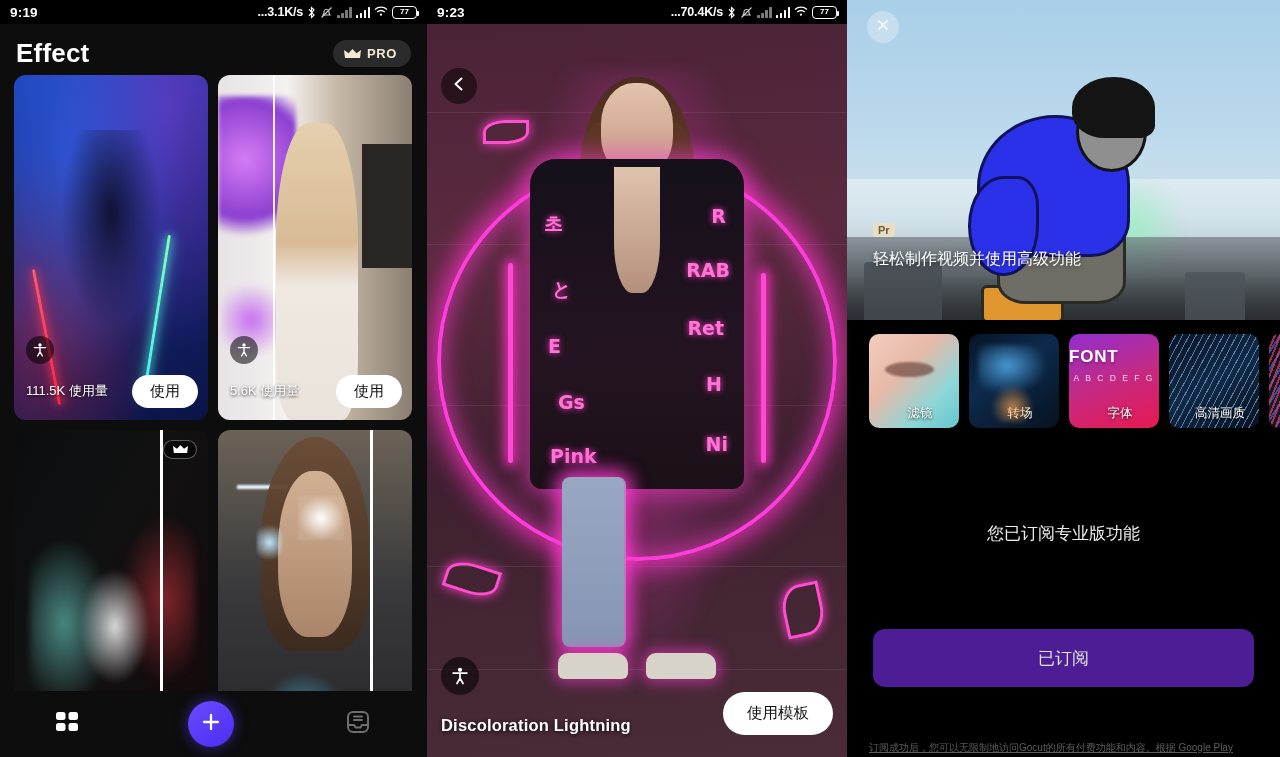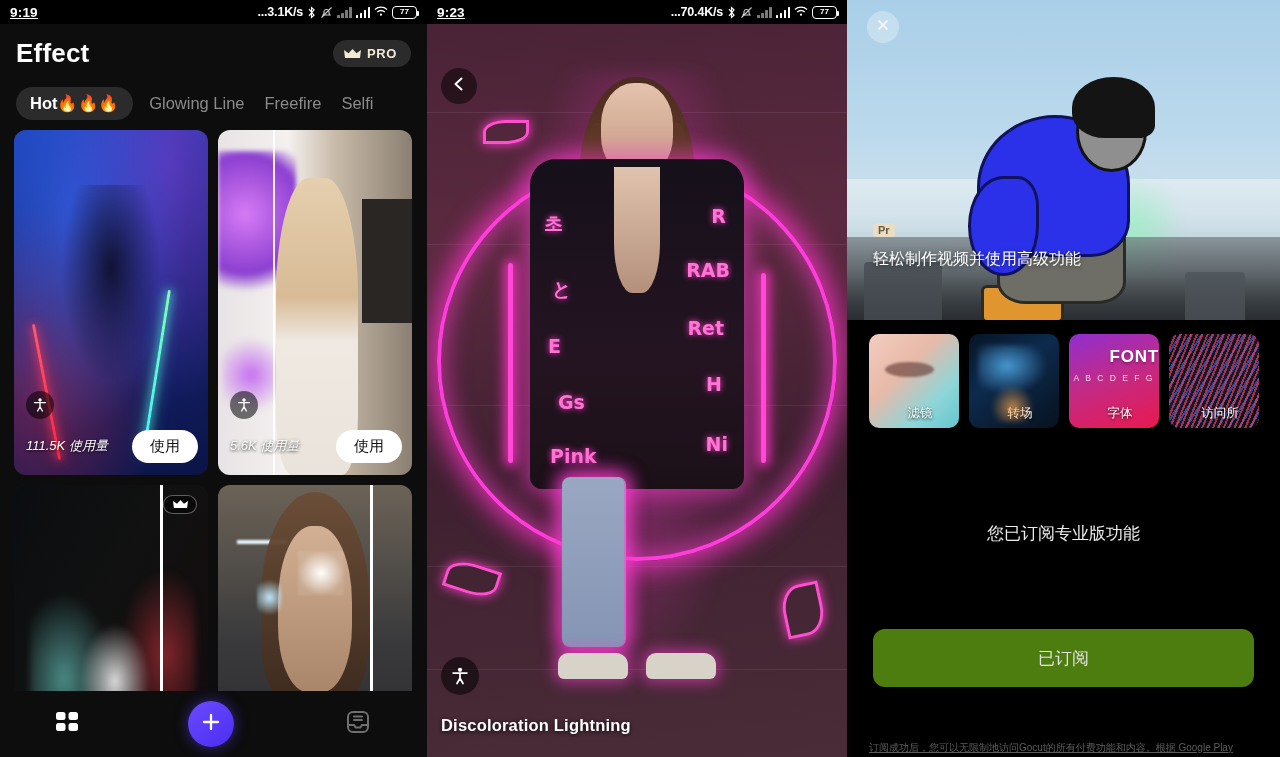--- a/index.html
+++ b/index.html
@@ -16,21 +16,21 @@
   .panel-mid    { width:420px; }
   .panel-right  { width:433px; }
 
   
   .statusbar {
     height:24px; background:#000; color:#fff;
     display:flex; align-items:center; justify-content:space-between;
     padding:0 10px; font-size:13px; font-weight:bold;
     position:relative; z-index:40;
   }
-  .sb-time { letter-spacing:.2px; font-size:13.5px;text-decoration:underline; }
+  .sb-time { letter-spacing:.2px; font-size:13.5px; }
   .sb-right { display:flex; align-items:center; gap:4px; }
   .sb-net { font-size:12.5px; font-weight:bold; letter-spacing:-.2px; }
   .sb-ico { display:inline-block; }
   .bt { width:9px; height:13px; position:relative; }
   .bt svg { display:block; }
   .bellmute svg { display:block; }
   .bars { display:flex; align-items:flex-end; gap:1.5px; height:11px; }
   .bars i { width:2.5px; background:#fff; display:block; border-radius:.5px; }
   .bars i:nth-child(1){height:3px;} .bars i:nth-child(2){height:5px;}
   .bars i:nth-child(3){height:8px;} .bars i:nth-child(4){height:11px;}
@@ -70,21 +70,21 @@
     width:194px; height:345px; border-radius:12px; position:relative; overflow:hidden;
     background:#181818;
   }
   .card .a11y {
     position:absolute; left:12px; bottom:56px; width:28px; height:28px; border-radius:50%;
     background:rgba(0,0,0,.55); display:flex; align-items:center; justify-content:center;
   }
   .a11y svg { display:block; }
   .card .uses {
     position:absolute; left:12px; bottom:20px; color:#fff; font-size:13px;
-    text-shadow:0 1px 3px rgba(0,0,0,.8); font-weight:500;font-style:italic;
+    text-shadow:0 1px 3px rgba(0,0,0,.8); font-weight:500;
   }
   .use-btn {
     position:absolute; right:10px; bottom:12px; background:#fff; color:#111;
     font-size:15px; border-radius:17px; padding:7px 18px; font-weight:500;
   }
   .card .crown-badge {
     position:absolute; top:10px; right:11px; width:34px; height:19px; border-radius:10px;
     background:rgba(0,0,0,.5); border:1px solid rgba(255,255,255,.35);
     display:flex; align-items:center; justify-content:center;
   }
@@ -257,35 +257,35 @@
       color:#fff; font-size:12.5px; text-shadow:0 1px 3px rgba(0,0,0,.85);margin-left:12px; }
   .th-a { background:linear-gradient(135deg,#f2cdbf 0%,#e8b9a8 38%,#8fd6d8 72%,#63c6cf 100%); }
   .th-a .eye { position:absolute; left:18%; top:30%; width:54%; height:16%;
       background:rgba(80,40,35,.55); border-radius:50%; filter:blur(1px);}
   .th-b { background:linear-gradient(145deg,#071426 0%,#0d2a4d 40%,#07121f 100%); }
   .th-b:before{content:""; position:absolute; left:10%; top:12%; width:80%; height:55%;
       background:radial-gradient(ellipse at 40% 40%, rgba(90,190,255,.75), rgba(20,60,120,0) 66%); filter:blur(2px);}
   .th-b:after {content:""; position:absolute; left:24%; bottom:6%; width:48%; height:40%;
       background:radial-gradient(ellipse at 50% 60%, rgba(255,170,80,.7), rgba(180,90,20,0) 70%); filter:blur(2px);}
   .th-c { background:linear-gradient(160deg,#8f2fd0 0%,#c32a86 48%,#e8194f 100%); }
-  .th-c .ft { position:absolute; left:0; right:0; top:14%; text-align:right; color:#fff;
+  .th-c .ft { position:absolute; left:0; right:0; top:14%; text-align:left; color:#fff;
       font-size:17px; font-weight:bold; letter-spacing:.8px; text-shadow:0 2px 3px rgba(0,0,0,.3);}
   .th-c .ab { position:absolute; left:0; right:0; top:42%; text-align:center; color:#ffd5e6;
       font-size:8.5px; letter-spacing:2px; }
   .th-d { background:linear-gradient(150deg,#0a1526 0%,#112a46 50%,#081220 100%); }
   .th-d .st { position:absolute; inset:0;
       background:repeating-linear-gradient(118deg, rgba(140,200,255,.55) 0 1px, transparent 1px 6px); }
   .th-e { background:linear-gradient(150deg,#0a0d1a 0%,#141c33 50%,#0a0d1a 100%); }
   .th-e .st { position:absolute; inset:0;
       background:repeating-linear-gradient(112deg, rgba(230,60,80,.7) 0 2px, transparent 2px 5px),
                  repeating-linear-gradient(122deg, rgba(70,110,235,.6) 0 2px, transparent 2px 9px); }
 
   .sub-head { color:#ededed; font-size:17px; text-align:center; margin-top:80px; }
   .sub-btn {
-    margin:84px 26px 0 26px; height:58px; border-radius:12px; background:#4d7c0f;
+    margin:84px 26px 0 26px; height:58px; border-radius:12px; background:#4c1d95;
     display:flex; align-items:center; justify-content:center;
     color:#e2e2e2; font-size:17px;
   }
   .sub-foot {
     position:absolute; left:22px; right:6px; bottom:3px; color:#5c5c5c; font-size:10px;
     line-height:1.25; white-space:nowrap; overflow:hidden;text-decoration:underline;
   }
   .close-btn {
     position:absolute; left:20px; top:11px; width:32px; height:32px; border-radius:50%;
     background:rgba(255,255,255,.3); display:flex; align-items:center; justify-content:center; z-index:10;
@@ -343,26 +343,20 @@
       <div class="pro-btn">
         <span>
           <svg class="crown" viewBox="0 0 17 12">
               <path d="M1 10h15l1-8-4.5 3.2L8.5 1 4.5 5.2 0 2z" fill="#f3ead6"></path>
             </svg>
         </span>
         <span class="lbl">PRO</span>
       </div>
     </div>
 
-    <div class="tabs">
-      <div class="tab active">Hot🔥🔥🔥</div>
-      <div class="tab">Glowing Line</div>
-      <div class="tab">Freefire</div>
-      <div class="tab">Selfi</div>
-    </div>
 
     <div class="grid">
 
       <div class="card">
         <div class="art art1">
           <div class="neonline"></div>
             <div class="redline"></div>
         </div>
         <div class="a11y">
           <svg width="16" height="16" viewBox="0 0 16 16">
@@ -540,20 +534,21 @@
       </div>
 
       <div class="mid-a11y">
         <svg width="20" height="20" viewBox="0 0 16 16">
             <circle cx="8" cy="3" r="1.7" fill="#fff"></circle>
             <path d="M2.5 5.6h11M8 5.6v4.2M8 9.8 5.6 14M8 9.8 10.4 14" stroke="#fff" stroke-width="1.4" fill="none" stroke-linecap="round"></path>
           </svg>
       </div>
 
       <div class="mid-title">Discoloration  Lightning</div>
+      <div class="tpl-btn">使用模板</div>
     </div>
   </div>
 
   <div class="panel panel-right p3">
 
     <div class="hero">
       <div class="sky2"></div>
       <div class="glow"></div>
       <div class="city"></div>
 
@@ -586,20 +581,24 @@
         <div class="tl">滤镜</div>
       </div>
       <div class="thumb th-b">
         <div class="tl">转场</div>
       </div>
       <div class="thumb th-c">
         <div class="ft">FONT</div>
         <div class="ab">A B C D E F G</div>
         <div class="tl">字体</div>
       </div>
+      <div class="thumb th-d">
+        <div class="st"></div>
+        <div class="tl">高清画质</div>
+      </div>
       <div class="thumb th-e">
         <div class="st"></div>
         <div class="tl">访问所</div>
       </div>
     </div>
 
     <div class="sub-head">您已订阅专业版功能</div>
     <div class="sub-btn">已订阅</div>
     <div class="sub-foot">订阅成功后，您可以无限制地访问Gocut的所有付费功能和内容。根据 Google Play</div>
   </div>

